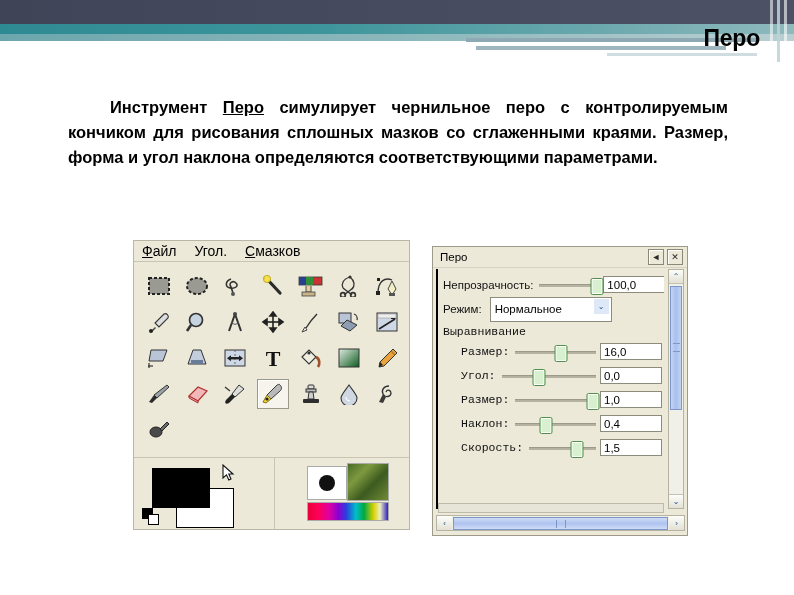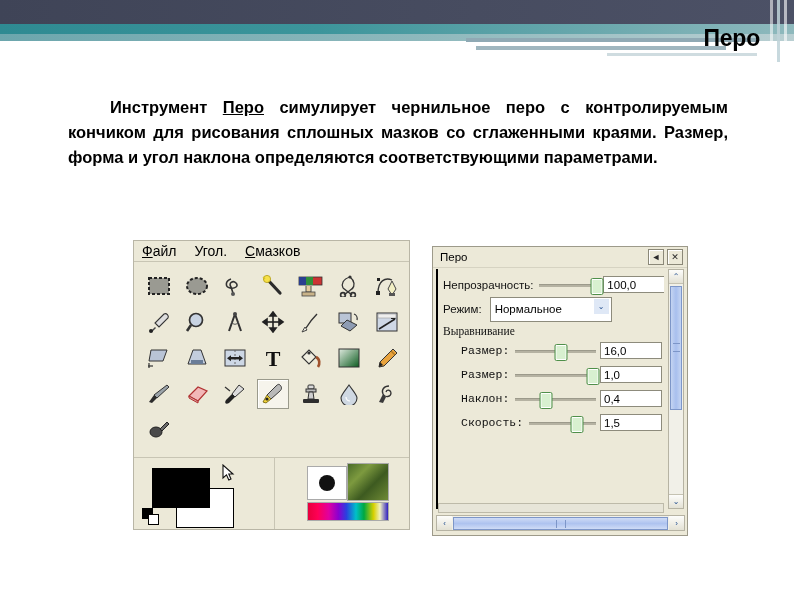--- a/index.html
+++ b/index.html
@@ -287,21 +287,21 @@
     margin-bottom: 1px;
   }
   .opt-label {
     font-family: "Liberation Sans", sans-serif;
     font-size: 11.5px;
     color: #111;
     white-space: nowrap;
   }
   .opt-label.indent { padding-left: 18px; font-family: Liberation Mono, monospace; }
   .section-head {
-    font-family: Liberation Serif, serif;
+    font-family: Liberation Mono, monospace;
     font-size: 11.5px;
     color: #111;
     margin: 4px 0 2px 0;
   }
   .slider-track {
     flex: 1;
     height: 14px;
     position: relative;
     margin: 0 4px 0 6px;
     min-width: 60px;
@@ -754,20 +754,28 @@
 
     <div class="opt-row">
       <span class="opt-label indent">Размер:</span>
       <span class="slider-track">
         <span class="slider-line"></span>
         <span class="slider-thumb" style="left:57%"></span>
       </span>
       <span class="num-box">16,0</span>
     </div>
 
+    <div class="opt-row">
+      <span class="opt-label indent">Угол:</span>
+      <span class="slider-track">
+        <span class="slider-line"></span>
+        <span class="slider-thumb" style="left:40%"></span>
+      </span>
+      <span class="num-box">0,0</span>
+    </div>
 
 
     <div class="opt-row">
       <span class="opt-label indent">Размер:</span>
       <span class="slider-track">
         <span class="slider-line"></span>
         <span class="slider-thumb" style="left:96%"></span>
       </span>
       <span class="num-box">1,0</span>
     </div>

